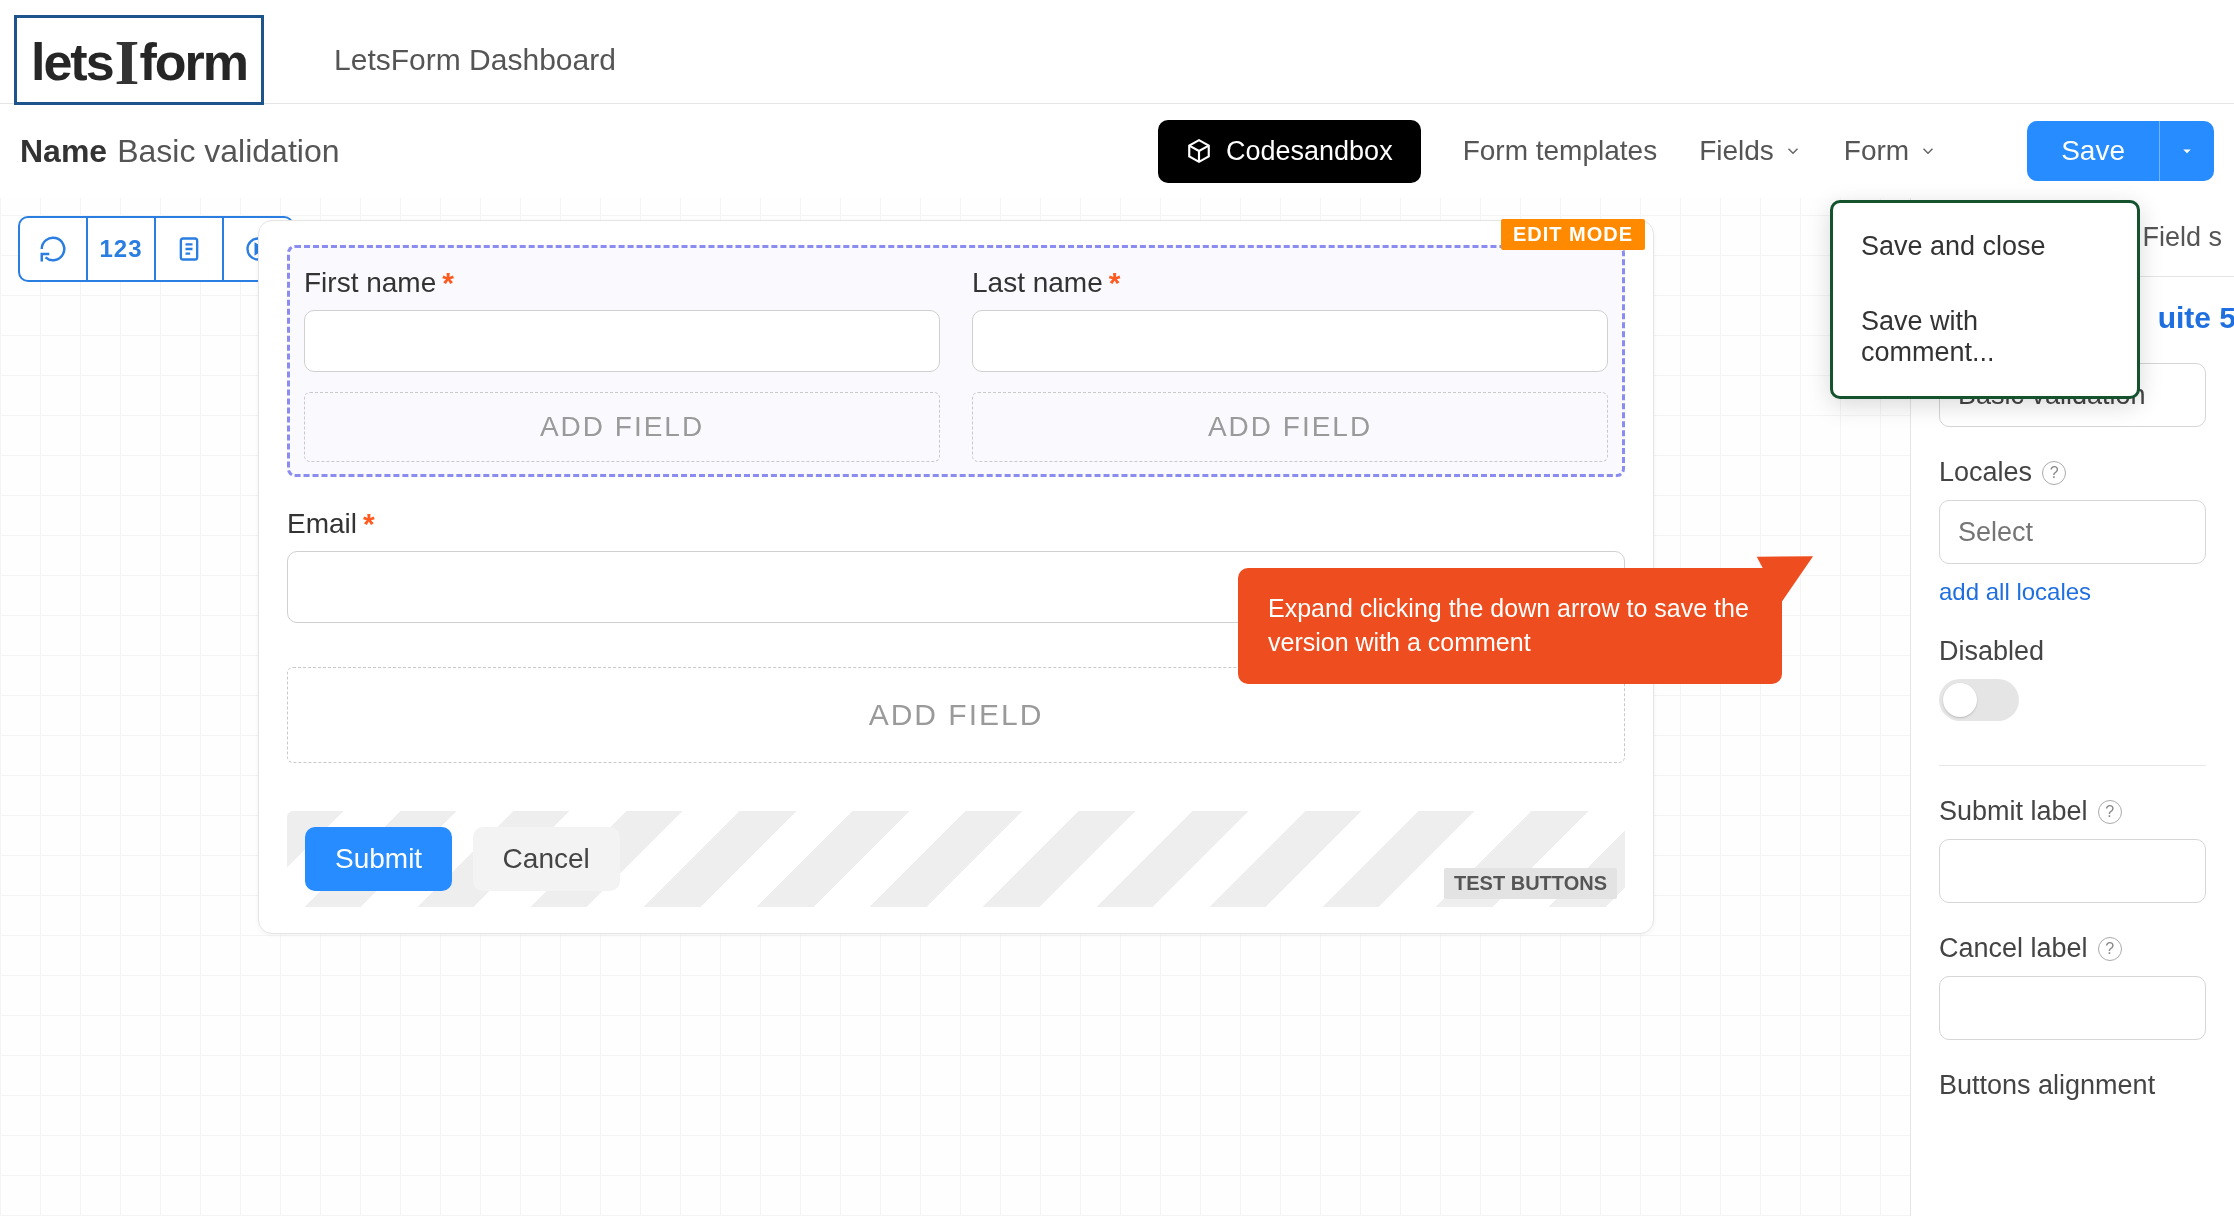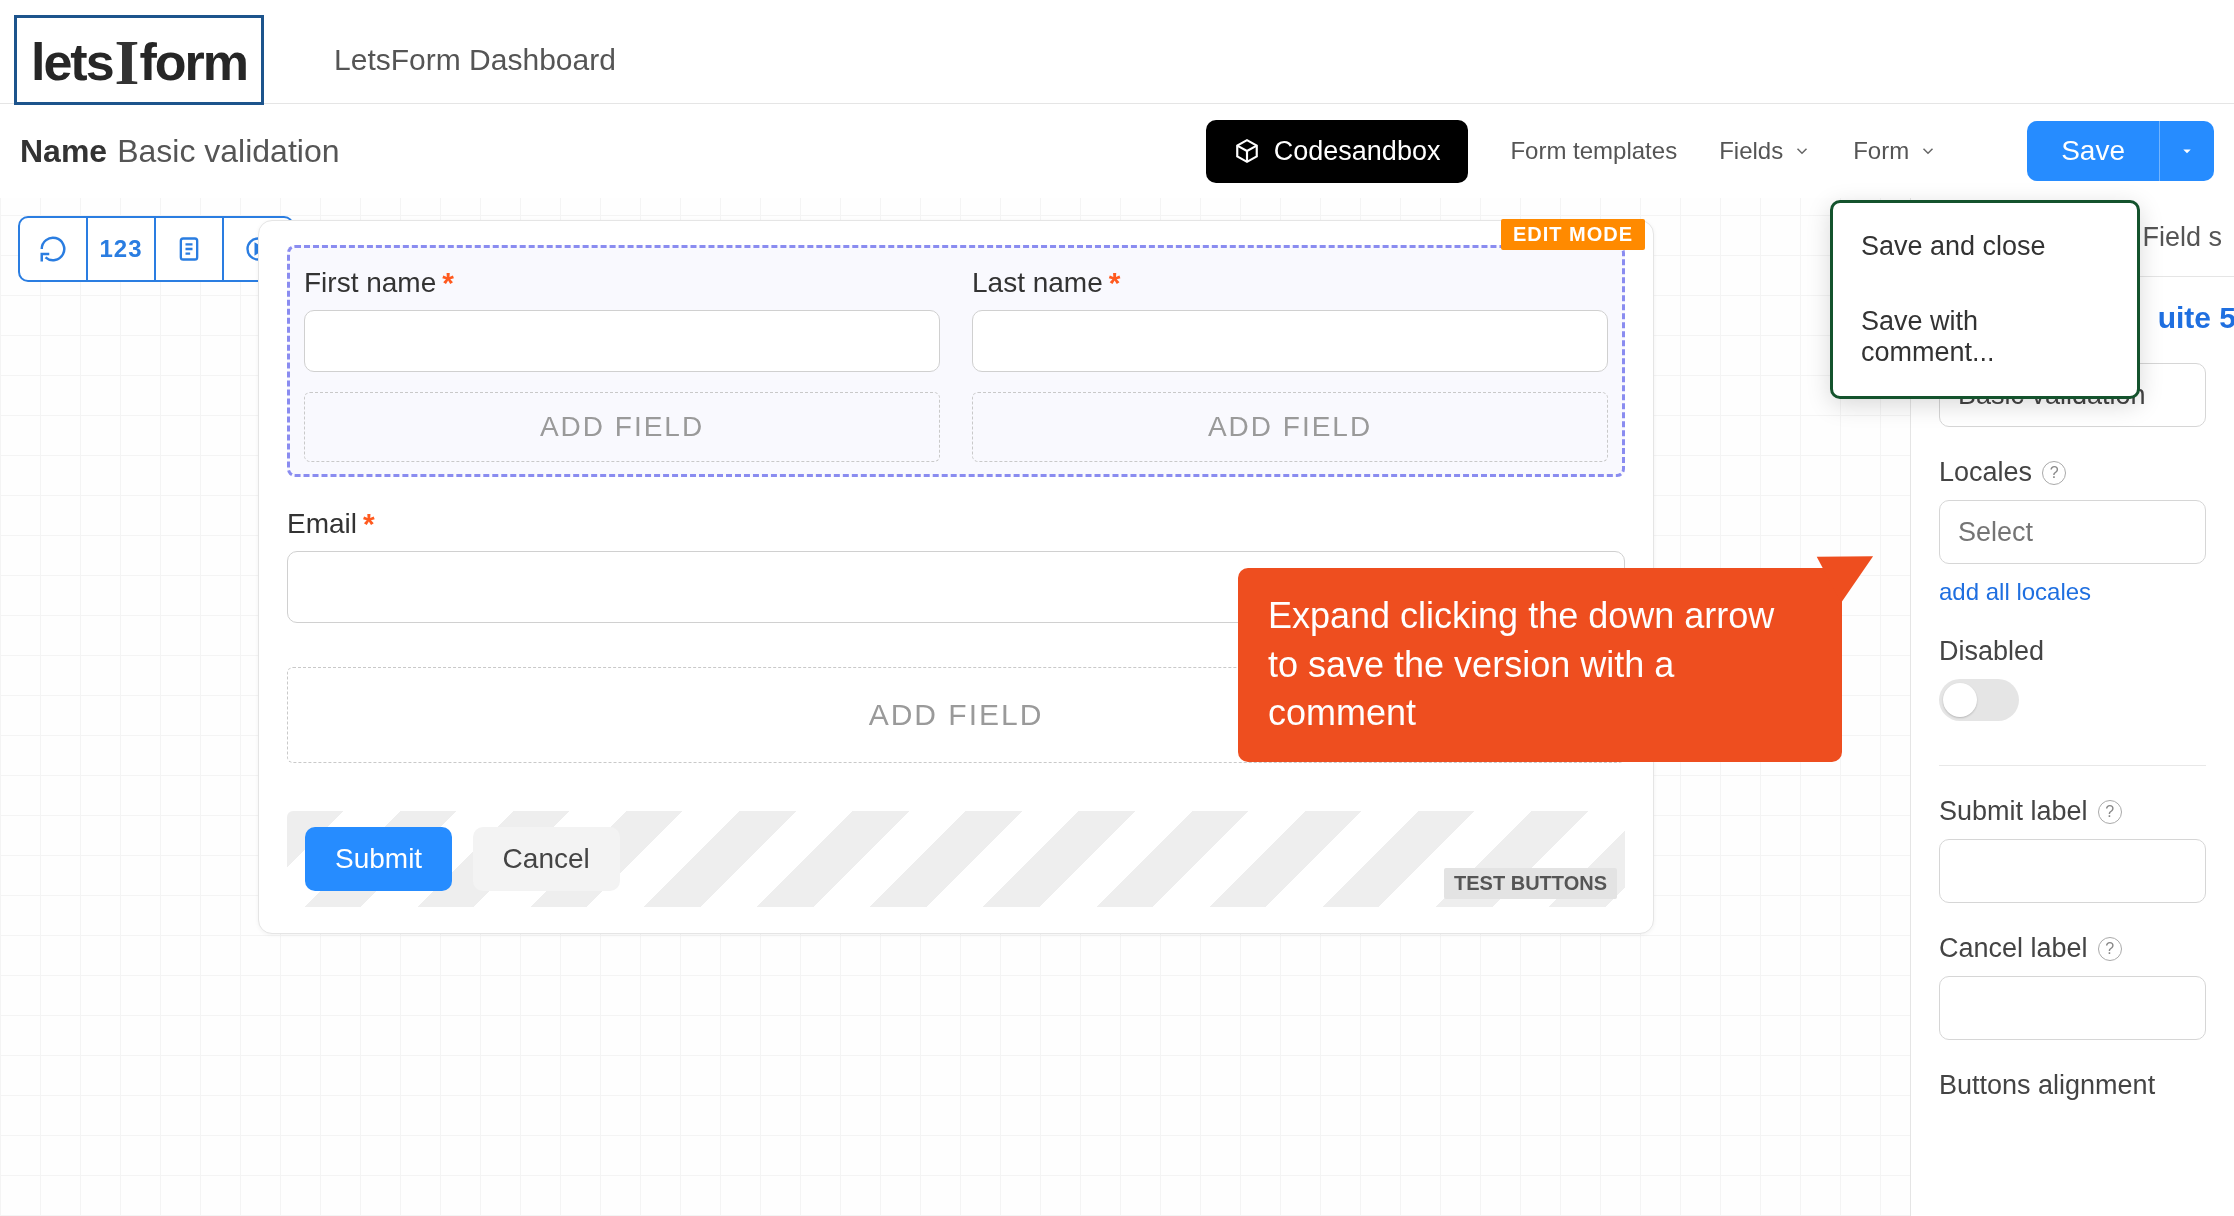--- a/index.html
+++ b/index.html
@@ -53,21 +53,21 @@
     height: 94px;
   }
   .name-label { font-size: 32px; font-weight: 700; color: #333; margin-right: 10px; }
   .name-value { font-size: 32px; color: #555; }
   .formbar-right { margin-left: auto; display: flex; align-items: center; gap: 42px; }
   .btn-black {
     background: #000; color: #fff; border-radius: 10px;
     padding: 16px 28px; font-size: 27px; display: inline-flex; align-items: center; gap: 14px;
     cursor: pointer;
   }
-  .menu-item { font-size: 24px; color: #555; display: inline-flex; align-items: center; gap: 10px; cursor: pointer; }
+  .menu-item { font-size: 28px; color: #555; display: inline-flex; align-items: center; gap: 10px; cursor: pointer; }
   .chev { width: 18px; height: 18px; }
   .save-split { display: inline-flex; padding-left: 48px; }
   .btn-save {
     background: #268cff; color: #fff; font-size: 28px;
     padding: 14px 34px; border-radius: 10px 0 0 10px; cursor: pointer;
   }
   .btn-save-caret {
     background: #268cff; color: #fff; padding: 14px 18px;
     border-left: 1px solid rgba(255,255,255,.35);
     border-radius: 0 10px 10px 0; cursor: pointer;
@@ -157,23 +157,23 @@
     background:#f3f3f3; color:#444; border-radius:10px; padding:16px 30px;
     font-size:28px; display:inline-block; margin-left:16px; cursor:pointer;
   }
   .test-btn-tag {
     position:absolute; right:8px; bottom:8px; background:#e3e3e3; color:#555;
     font-size:20px; font-weight:700; padding:4px 10px; border-radius:2px;
   }
 
   
   .callout {
-    position:absolute; left:1238px; top:370px; width:604px;
+    position:absolute; left:1238px; top:370px; width:544px;
     background:#ee4e1f; color:#fff; border-radius:10px;
-    padding:24px 30px; font-size:36px; line-height:1.35; font-weight:500;
+    padding:24px 30px; font-size:25px; line-height:1.35; font-weight:500;
   }
   .callout::after {
     content:""; position:absolute; top:-26px; right:-34px;
     border-width: 26px 0 26px 50px;
     border-style: solid; border-color: transparent transparent transparent #ee4e1f;
     transform: rotate(-28deg);
   }
 
   
   .sidebar {

